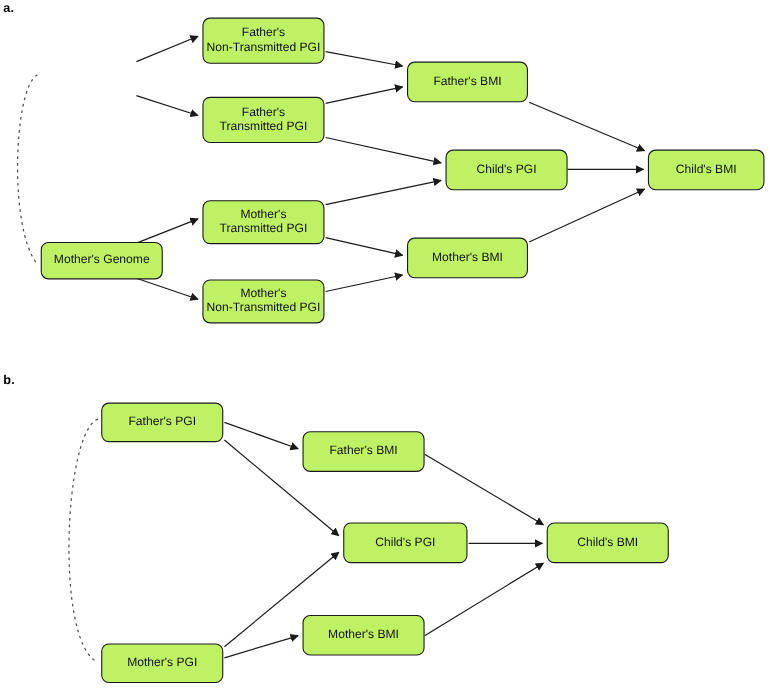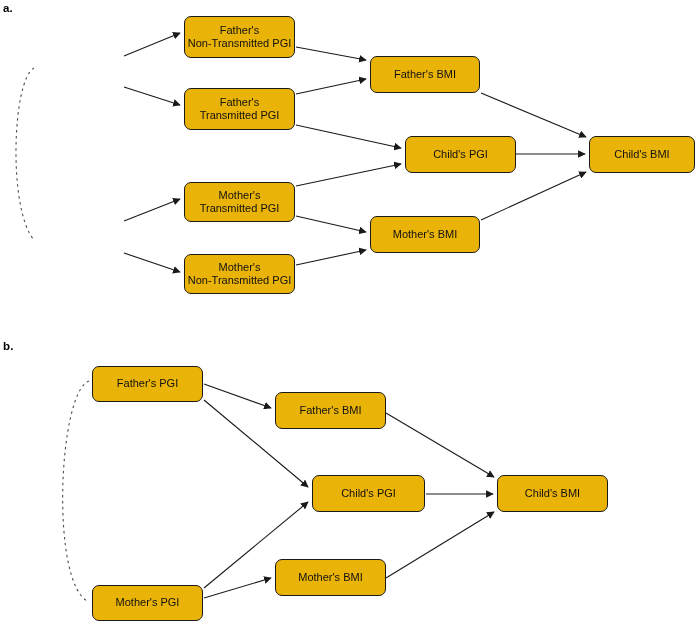--- a/index.html
+++ b/index.html
@@ -28,21 +28,21 @@
     letter-spacing: 0.2px;
   }
   #label-a { left: 3px; top: 2px; }
   #label-b { left: 3px; top: 340px; }
 
   .node {
     position: absolute;
     box-sizing: border-box;
     border: 1px solid #1a1a1a;
     border-radius: 7px;
-    background: #eab308;
+    background: #bef264;
     display: flex;
     align-items: center;
     justify-content: center;
     text-align: center;
     font-size: 11px;
     line-height: 13.5px;
     color: #111111;
     z-index: 2;
     white-space: pre-line;
   }
@@ -105,20 +105,21 @@
 
   <div class="node" style="left:184px; top:88px; width:111px; height:42px;">Father's
 Transmitted PGI</div>
 
   <div class="node" style="left:370px; top:56px; width:110px; height:37px;">Father's BMI</div>
 
   <div class="node" style="left:405px; top:136px; width:111px; height:37px;">Child's PGI</div>
 
   <div class="node" style="left:589px; top:136px; width:106px; height:37px;">Child's BMI</div>
 
+  <div class="node" style="left:37px; top:220px; width:111px; height:34px;">Mother's Genome</div>
 
   <div class="node" style="left:184px; top:182px; width:111px; height:40px;">Mother's
 Transmitted PGI</div>
 
   <div class="node" style="left:184px; top:254px; width:111px; height:40px;">Mother's
 Non-Transmitted PGI</div>
 
   <div class="node" style="left:370px; top:216px; width:110px; height:37px;">Mother's BMI</div>
 
   <div class="node" style="left:92px; top:366px; width:111px; height:36px;">Father's PGI</div>

